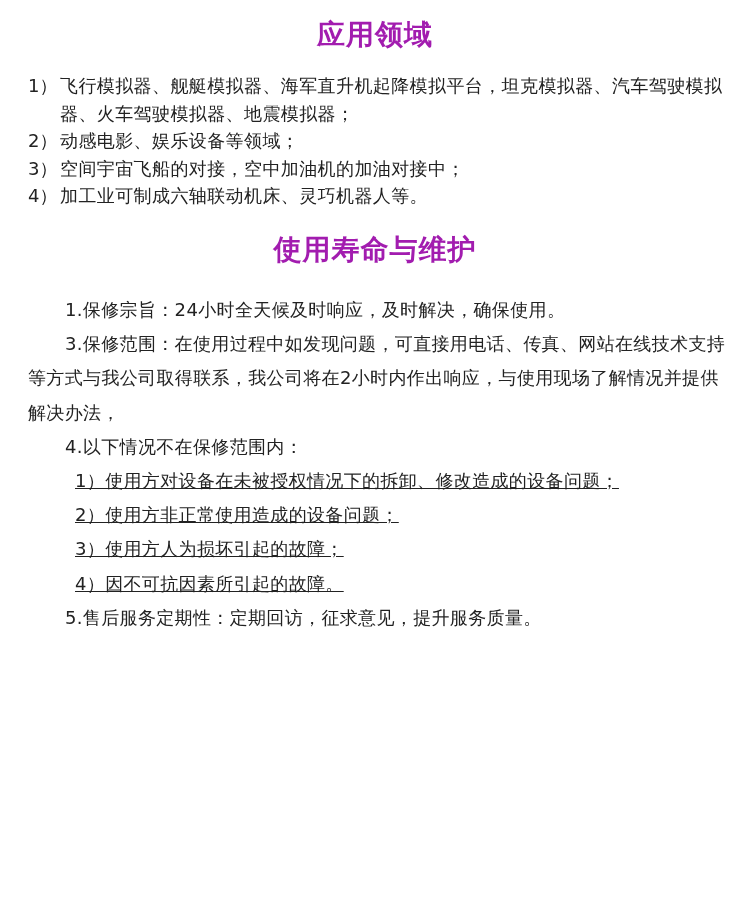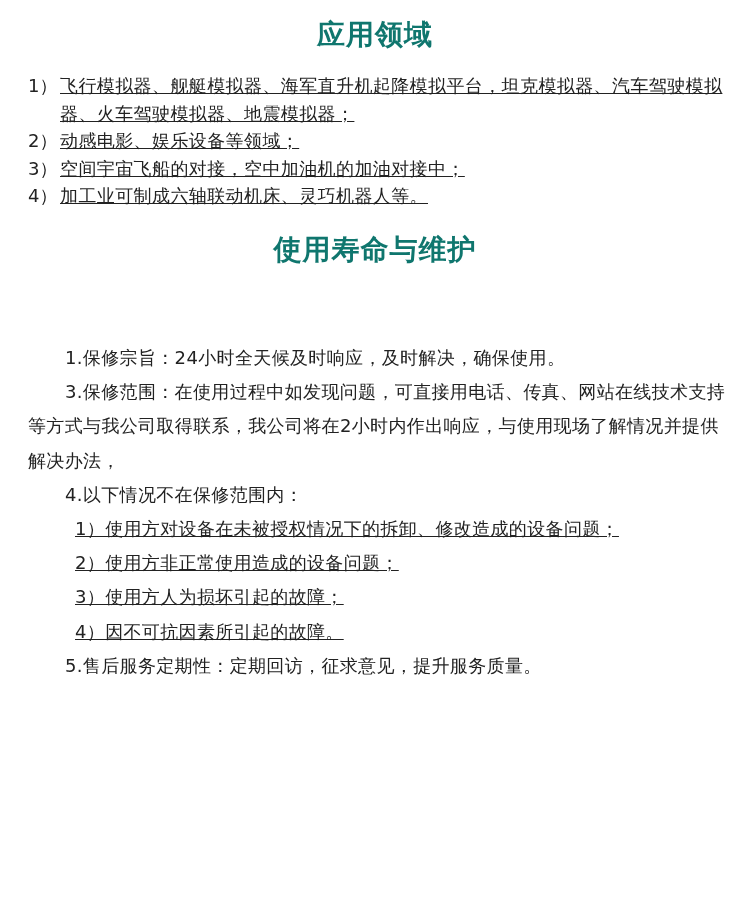--- a/index.html
+++ b/index.html
@@ -15,21 +15,21 @@
       font-family: "DejaVu Sans", "Liberation Sans", sans-serif;
       color: #222222;
     }
     .section-title {
       position: absolute;
       left: 0;
       width: 750px;
       text-align: center;
       font-size: 28px;
       font-weight: bold;
-      color: #0f766e;
+      color: #a21caf;
       letter-spacing: 1px;
       line-height: 36px;
     }
     #title-apps { top: 17px; }
     #title-maint { top: 232px; }
 
     .app-list {
       position: absolute;
       left: 28px;
       top: 72px;
@@ -44,31 +44,29 @@
       display: flex;
       align-items: flex-start;
     }
     .app-num {
       flex: 0 0 32px;
       white-space: nowrap;
     }
     .app-text {
       flex: 1;
       letter-spacing: 0.4px;
-      text-decoration: underline;
     }
 
     .maint {
       position: absolute;
       left: 28px;
       top: 293px;
       width: 700px;
       font-size: 18px;
       line-height: 34.2px;
-      margin-top: 48px;
     }
     .para {
       margin: 0;
       letter-spacing: 0.35px;
     }
     .indent-first { text-indent: 37px; }
     .indent-first-wide { text-indent: 42px; }
     .sub-item {
       margin: 0;
       padding-left: 47px;

